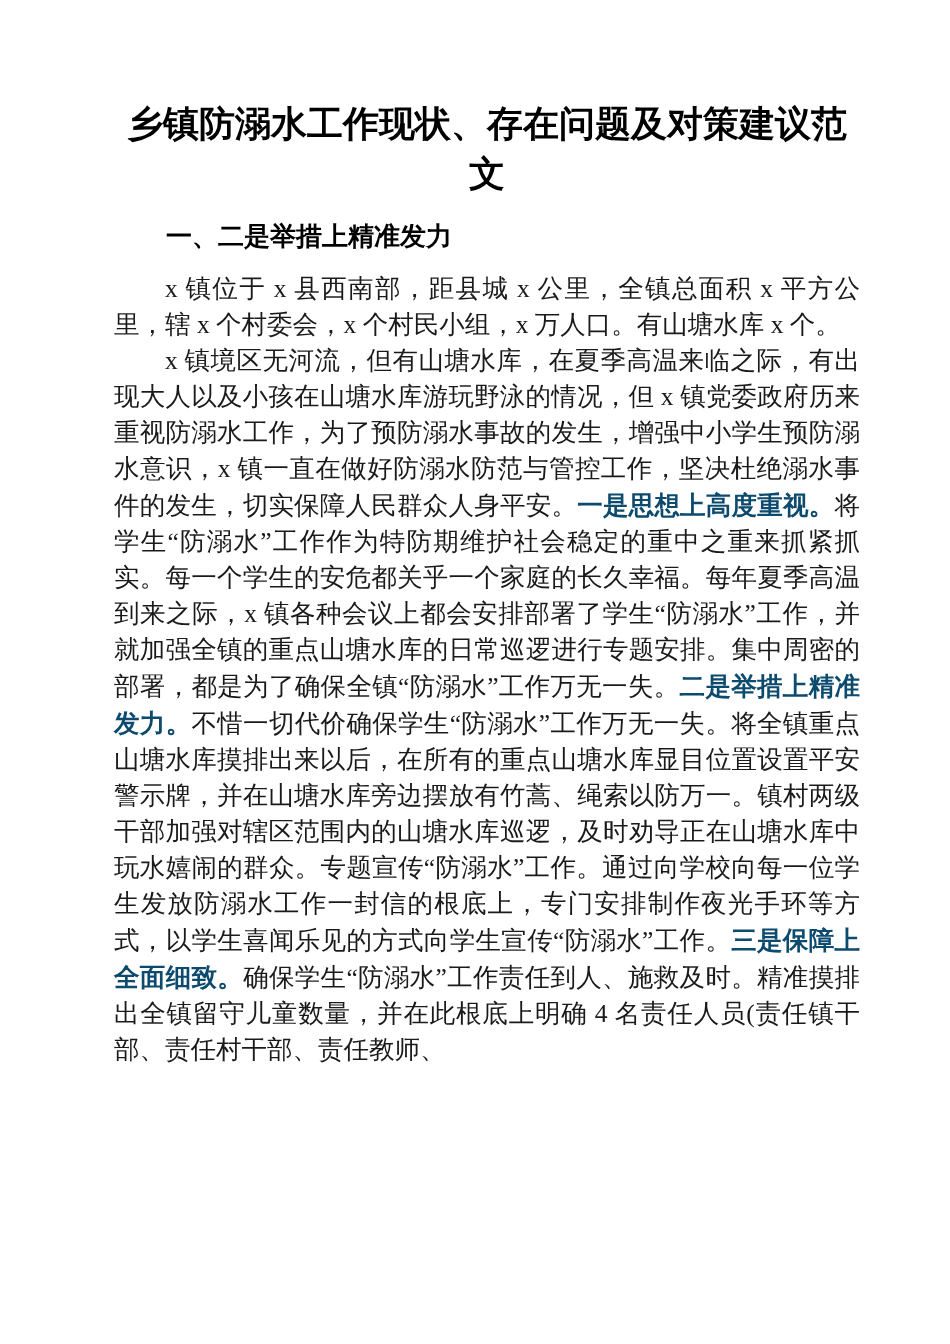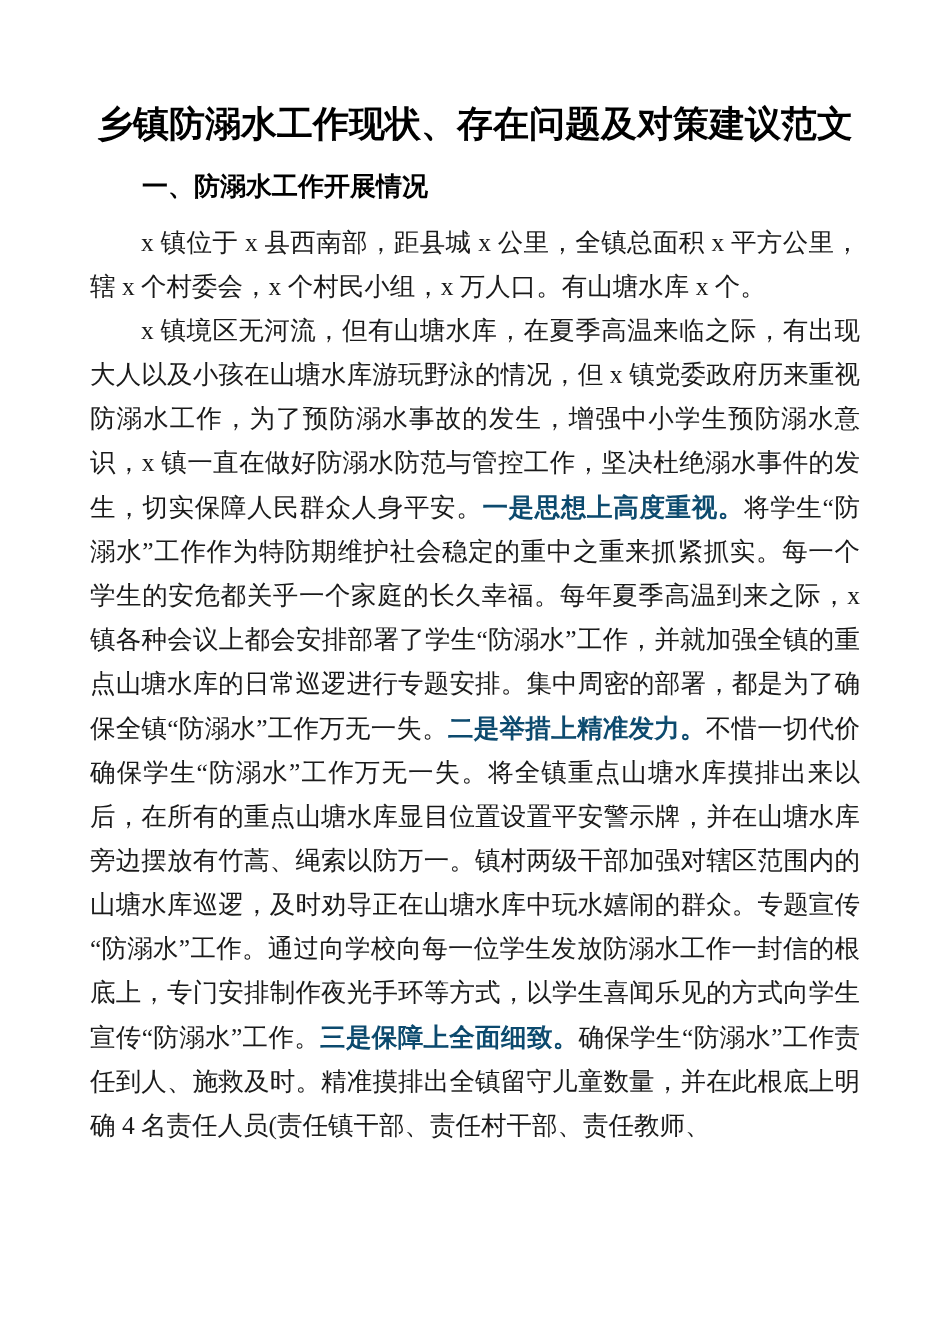--- a/index.html
+++ b/index.html
@@ -2,20 +2,21 @@
 <html lang="zh"><head>
 <meta charset="utf-8">
 <style>
   html, body { margin: 0; padding: 0; }
   .page {
     width: 950px;
     height: 1310px;
     background: #ffffff;
     overflow: hidden;
     box-sizing: border-box;
+    padding-left: 24px;
   }
   .doc {
     padding: 99px 90px 0 90px;
     color: #1a1a1a;
   }
   .title {
     margin: 0;
     font-family: "Liberation Sans", "DejaVu Sans", sans-serif;
     font-weight: 700;
     font-size: 36px;
@@ -30,37 +31,37 @@
     font-size: 26px;
     line-height: 34px;
     text-indent: 2em;
     color: #000000;
   }
   .body-text { margin-top: 18px; }
   .body-text p {
     margin: 0;
     font-family: "Liberation Serif", "DejaVu Serif", serif;
     font-size: 25.5px;
-    line-height: 44px;
+    line-height: 36px;
     text-indent: 2em;
     text-align: justify;
     color: #1a1a1a;
   }
   .seg { font-weight: 400; }
   .seg.bold {
     font-weight: 700;
     font-family: "Liberation Sans", "DejaVu Sans", sans-serif;
     color: #0c4a6e;
   }
 </style>
 </head>
 <body>
 
 <div class="page">
   <div class="doc">
     <h1 class="title">乡镇防溺水工作现状、存在问题及对策建议范文</h1>
-    <h2 class="heading">一、防溺水工作开展情况</h2>
+    <h2 class="heading">一、二是举措上精准发力</h2>
     <div class="body-text">
         <p><span class="seg">x 镇位于 x 县西南部，距县城 x 公里，全镇总面积 x 平方公里，辖 x 个村委会，x 个村民小组，x 万人口。有山塘水库 x 个。</span></p>
         <p><span class="seg">x 镇境区无河流，但有山塘水库，在夏季高温来临之际，有出现大人以及小孩在山塘水库游玩野泳的情况，但 x 镇党委政府历来重视防溺水工作，为了预防溺水事故的发生，增强中小学生预防溺水意识，x 镇一直在做好防溺水防范与管控工作，坚决杜绝溺水事件的发生，切实保障人民群众人身平安。</span><span class="seg bold">一是思想上高度重视。</span><span class="seg">将学生“防溺水”工作作为特防期维护社会稳定的重中之重来抓紧抓实。每一个学生的安危都关乎一个家庭的长久幸福。每年夏季高温到来之际，x 镇各种会议上都会安排部署了学生“防溺水”工作，并就加强全镇的重点山塘水库的日常巡逻进行专题安排。集中周密的部署，都是为了确保全镇“防溺水”工作万无一失。</span><span class="seg bold">二是举措上精准发力。</span><span class="seg">不惜一切代价确保学生“防溺水”工作万无一失。将全镇重点山塘水库摸排出来以后，在所有的重点山塘水库显目位置设置平安警示牌，并在山塘水库旁边摆放有竹蒿、绳索以防万一。镇村两级干部加强对辖区范围内的山塘水库巡逻，及时劝导正在山塘水库中玩水嬉闹的群众。专题宣传“防溺水”工作。通过向学校向每一位学生发放防溺水工作一封信的根底上，专门安排制作夜光手环等方式，以学生喜闻乐见的方式向学生宣传“防溺水”工作。</span><span class="seg bold">三是保障上全面细致。</span><span class="seg">确保学生“防溺水”工作责任到人、施救及时。精准摸排出全镇留守儿童数量，并在此根底上明确 4 名责任人员(责任镇干部、责任村干部、责任教师、</span></p>
       </div>
   </div>
 </div>
 
 </body></html>

